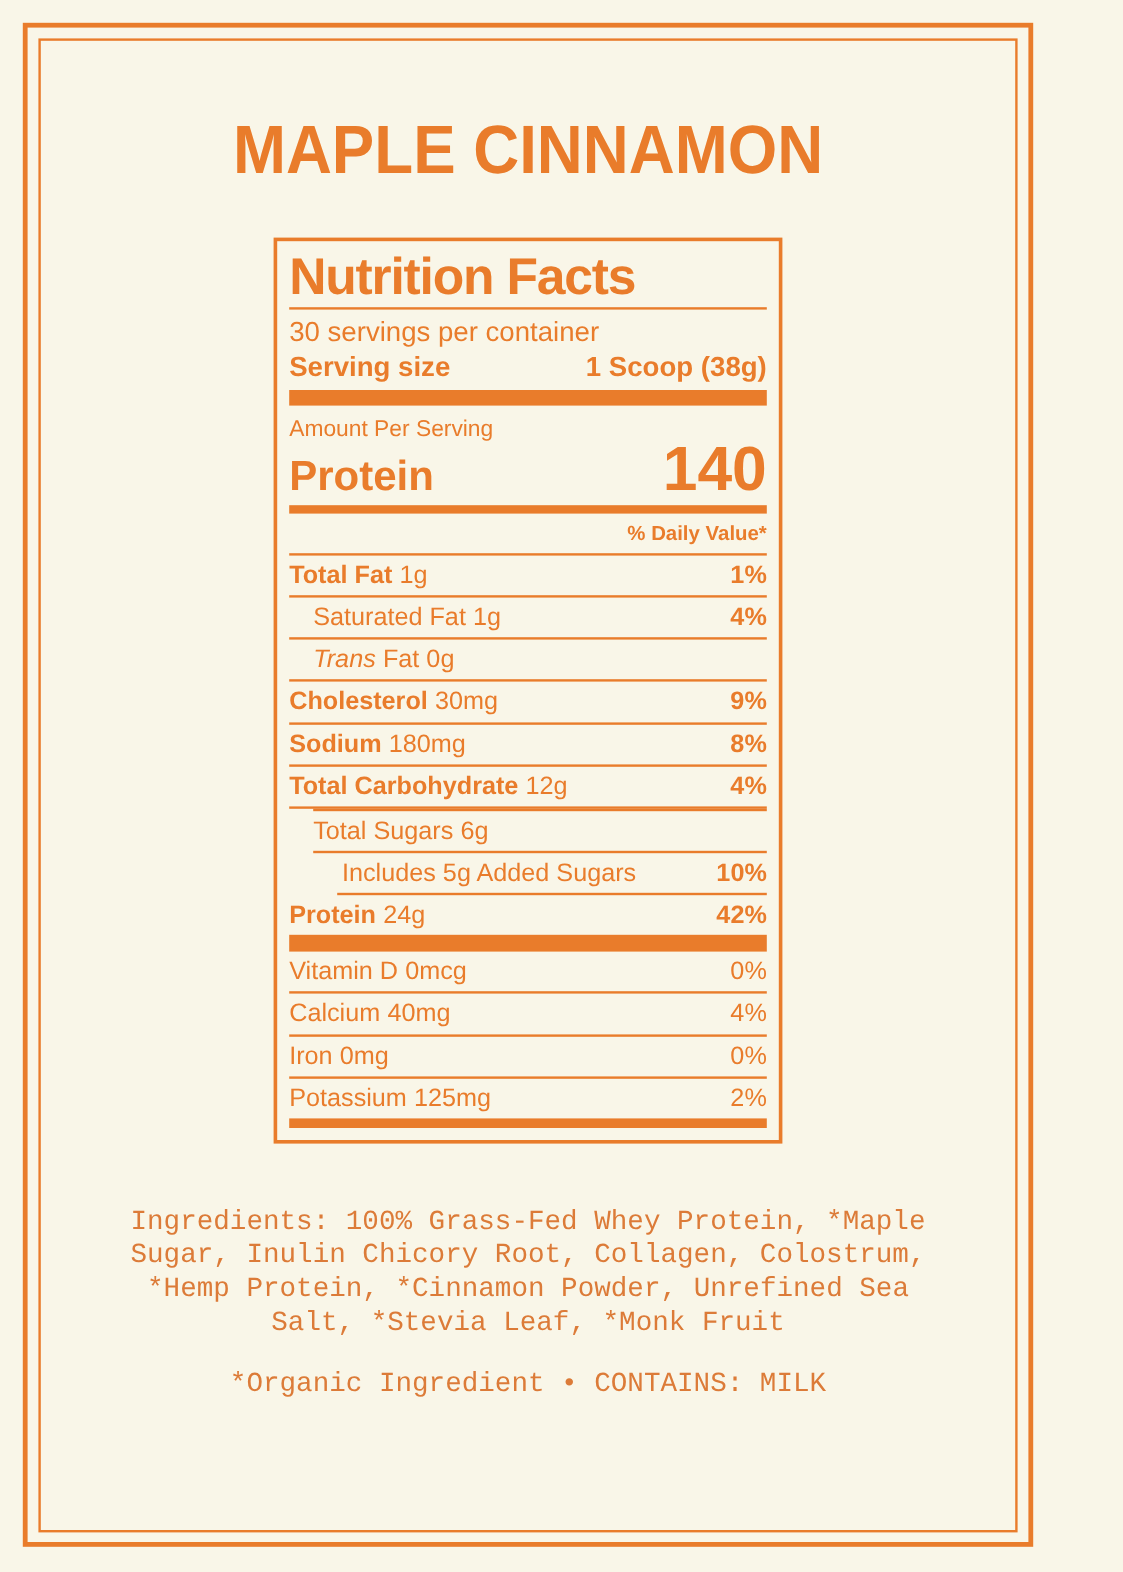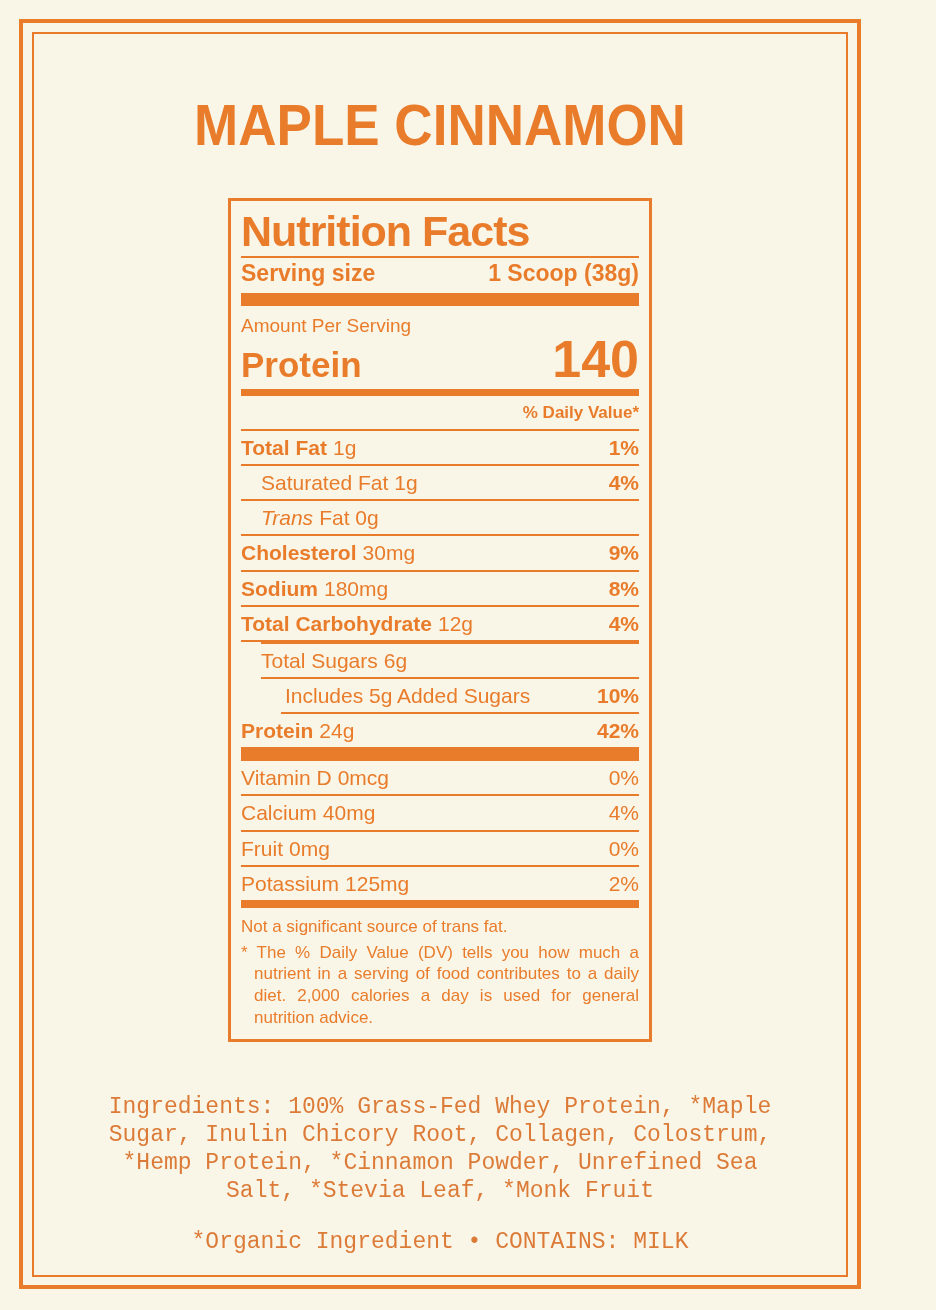--- a/index.html
+++ b/index.html
@@ -113,20 +113,21 @@
   <div class="frame-outer"></div>
   <div class="frame-inner"></div>
 
   <div class="content">
 
     <div class="product-title">MAPLE CINNAMON</div>
 
     <div class="nf-box">
       <div class="nf-heading">Nutrition Facts</div>
       <div class="hr"></div>
+      <div class="nf-servings">30 servings per container</div>
       <div class="nf-serving-size">
         <span>Serving size</span>
         <span>1 Scoop (38g)</span>
       </div>
       <div class="bar bar-xl"></div>
       <div class="nf-aps">Amount Per Serving</div>
       <div class="nf-calories">
         <span class="cal-label">Protein</span>
         <span class="cal-value">140</span>
       </div>
@@ -196,34 +197,30 @@
       </div>
       <div class="hr"></div>
 
       <div class="row">
         <span><span>Calcium</span><span class="amt">40mg</span></span>
         <span class="pct reg">4%</span>
       </div>
       <div class="hr"></div>
 
       <div class="row">
-        <span><span>Fruit</span><span class="amt">0mg</span></span>
+        <span><span>Iron</span><span class="amt">0mg</span></span>
         <span class="pct reg">0%</span>
       </div>
       <div class="hr"></div>
 
       <div class="row">
         <span><span>Potassium</span><span class="amt">125mg</span></span>
         <span class="pct reg">2%</span>
       </div>
       <div class="bar bar-sm"></div>
 
-      <div class="fn">
-        <div class="fn-line">Not a significant source of trans fat.</div>
-        <div class="fn-star">* The % Daily Value (DV) tells you how much a nutrient in a serving of food contributes to a daily diet. 2,000 calories a day is used for general nutrition advice.</div>
-      </div>
     </div>
 
     <div class="ingredients">Ingredients: 100% Grass-Fed Whey Protein, *Maple Sugar, Inulin Chicory Root, Collagen, Colostrum, *Hemp Protein, *Cinnamon Powder, Unrefined Sea Salt, *Stevia Leaf, *Monk Fruit</div>
     <div class="organic-note">*Organic Ingredient • CONTAINS: MILK</div>
 
   </div>
 </div>
 
 </body></html>

